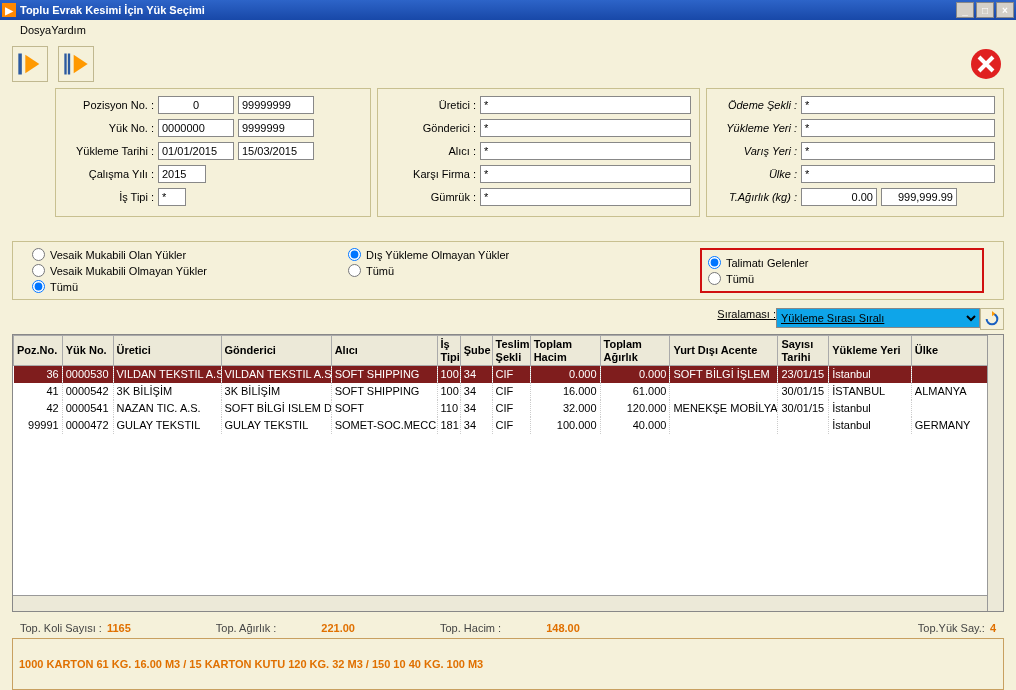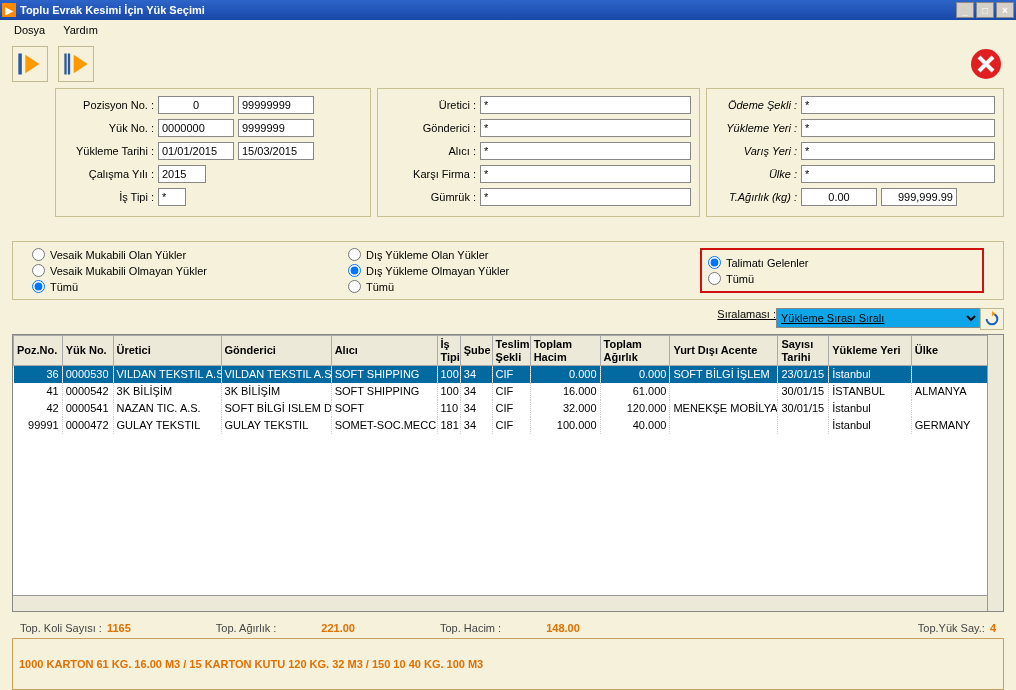--- a/index.html
+++ b/index.html
@@ -1,21 +1,21 @@
 <!DOCTYPE html>
 <html><head>
 <meta charset="utf-8">
 <style>
 * { box-sizing: border-box; margin: 0; padding: 0; font-family: Tahoma, Arial, sans-serif; font-size: 11px; }
 body { background: #f5f1da; width: 1016px; height: 690px; overflow: hidden; }
 .titlebar { background: linear-gradient(#2d64c8, #1848a8); height: 20px; display: flex; align-items: center; color: #fff; font-weight: bold; padding: 0 2px; }
 .titlebar .ticon { width: 14px; height: 14px; background: #ff8800; margin-right: 4px; display: inline-flex; align-items: center; justify-content: center; font-size: 10px; }
 .titlebar .spacer { flex: 1; }
 .winbtn { width: 18px; height: 16px; background: #d4d0c8; border: 1px solid #888; margin-left: 2px; display: inline-flex; align-items: center; justify-content: center; font-size: 10px; cursor: pointer; }
-.menubar { height: 20px; display: flex; align-items: center; padding: 0 14px; gap: 18px; }
+.menubar { height: 20px; display: flex; align-items: center; padding: 0 20px; }
 .menubar span { cursor: pointer; }
 .toolbar { height: 48px; display: flex; align-items: center; padding: 0 12px; gap: 10px; }
 .tbtn { width: 36px; height: 36px; border: 1px solid #c0b890; background: #f5f1da; cursor: pointer; display: flex; align-items: center; justify-content: center; }
 .tbtn svg { width: 28px; height: 28px; }
 .closebtn { margin-left: auto; width: 36px; height: 36px; cursor: pointer; }
 .filter-panel { margin: 0 12px; display: flex; gap: 6px; padding-left: 43px; }
 .fbox { border: 1px solid #c8c090; padding: 6px 8px; background: #f5f1da; }
 .fbox1 { width: 316px; }
 .fbox2 { flex: 1; }
 .fbox3 { width: 298px; }
@@ -29,21 +29,21 @@
 .rcol1 { width: 316px; }
 .rcol2 { flex: 1; }
 .rcol3 { width: 284px; border: 2px solid #d01010; padding: 2px 6px; justify-content: center; }
 .sort-row { margin: 8px 12px 4px; display: flex; align-items: flex-start; justify-content: flex-end; gap: 0; text-decoration: underline; }
 .sort-row select { width: 204px; height: 20px; border: 1px solid #888; background: #0ea5e9; }
 .refresh-btn { width: 24px; height: 22px; border: 1px solid #c0b890; background: #f5f1da; cursor: pointer; display: flex; align-items: center; justify-content: center; }
 .grid-wrap { margin: 0 12px; border: 1px solid #888; background: #fff; height: 278px; position: relative; }
 .grid { width: 100%; border-collapse: collapse; table-layout: fixed; }
 .grid th { background: #ece9d8; border: 1px solid #aaa; font-weight: bold; padding: 2px 3px; text-align: left; height: 30px; line-height: 1.1; vertical-align: middle; }
 .grid td { border-right: 1px dotted #ccc; padding: 1px 3px; height: 17px; overflow: hidden; white-space: nowrap; }
-.grid tr.sel td { background: #0369a1; color: #fff; }
+.grid tr.sel td { background: #7f1d1d; color: #fff; }
 .r { text-align: right; }
 .hscroll { position: absolute; bottom: 0; left: 0; right: 16px; height: 16px; background: #ece9d8; border-top: 1px solid #999; }
 .vscroll { position: absolute; top: 0; right: 0; bottom: 0; width: 16px; background: #ece9d8; border-left: 1px solid #999; }
 .totals { margin: 10px 20px 4px; display: flex; align-items: center; gap: 5px; }
 .totals .lbl { color: #444; }
 .totals .val { color: #e07000; font-weight: bold; }
 .finalbar { margin: 4px 12px; border: 1px solid #c8a060; padding: 19px 6px; color: #e07000; font-weight: bold; }
 </style>
 </head>
 <body>
@@ -144,21 +144,21 @@
     <div class="frow">
         <label>Varış Yeri :</label>
         <input style="flex: 1 1 0%;" value="*">
       </div>
     <div class="frow">
         <label>Ülke :</label>
         <input style="flex: 1 1 0%;" value="*">
       </div>
     <div class="frow">
         <label>T.Ağırlık (kg) :</label>
-        <input style="width: 76px; text-align: center;" value="0.00">
+        <input style="width: 76px; text-align: right;" value="0.00">
         <input style="width: 76px; margin-left: 4px; text-align: right;" value="999,999.99">
       </div>
   </div>
 </div>
 
 <div class="radio-panel">
   <div class="rcol rcol1">
     <label>
         <input type="radio" name="g1" style="">
         <span>Vesaik Mukabili Olan Yükler</span>
@@ -166,24 +166,20 @@
     <label>
         <input type="radio" name="g1" style="">
         <span>Vesaik Mukabili Olmayan Yükler</span>
       </label>
     <label>
         <input type="radio" name="g1" checked="" style="">
         <span>Tümü</span>
       </label>
   </div>
   <div class="rcol rcol2">
-    <label>
-        <input type="radio" name="g2" style="">
-        <span>Dış Yükleme Olan Yükler</span>
-      </label>
     <label>
         <input type="radio" name="g2" checked="" style="">
         <span>Dış Yükleme Olmayan Yükler</span>
       </label>
     <label>
         <input type="radio" name="g2" style="">
         <span>Tümü</span>
       </label>
   </div>
   <div class="rcol rcol3">

